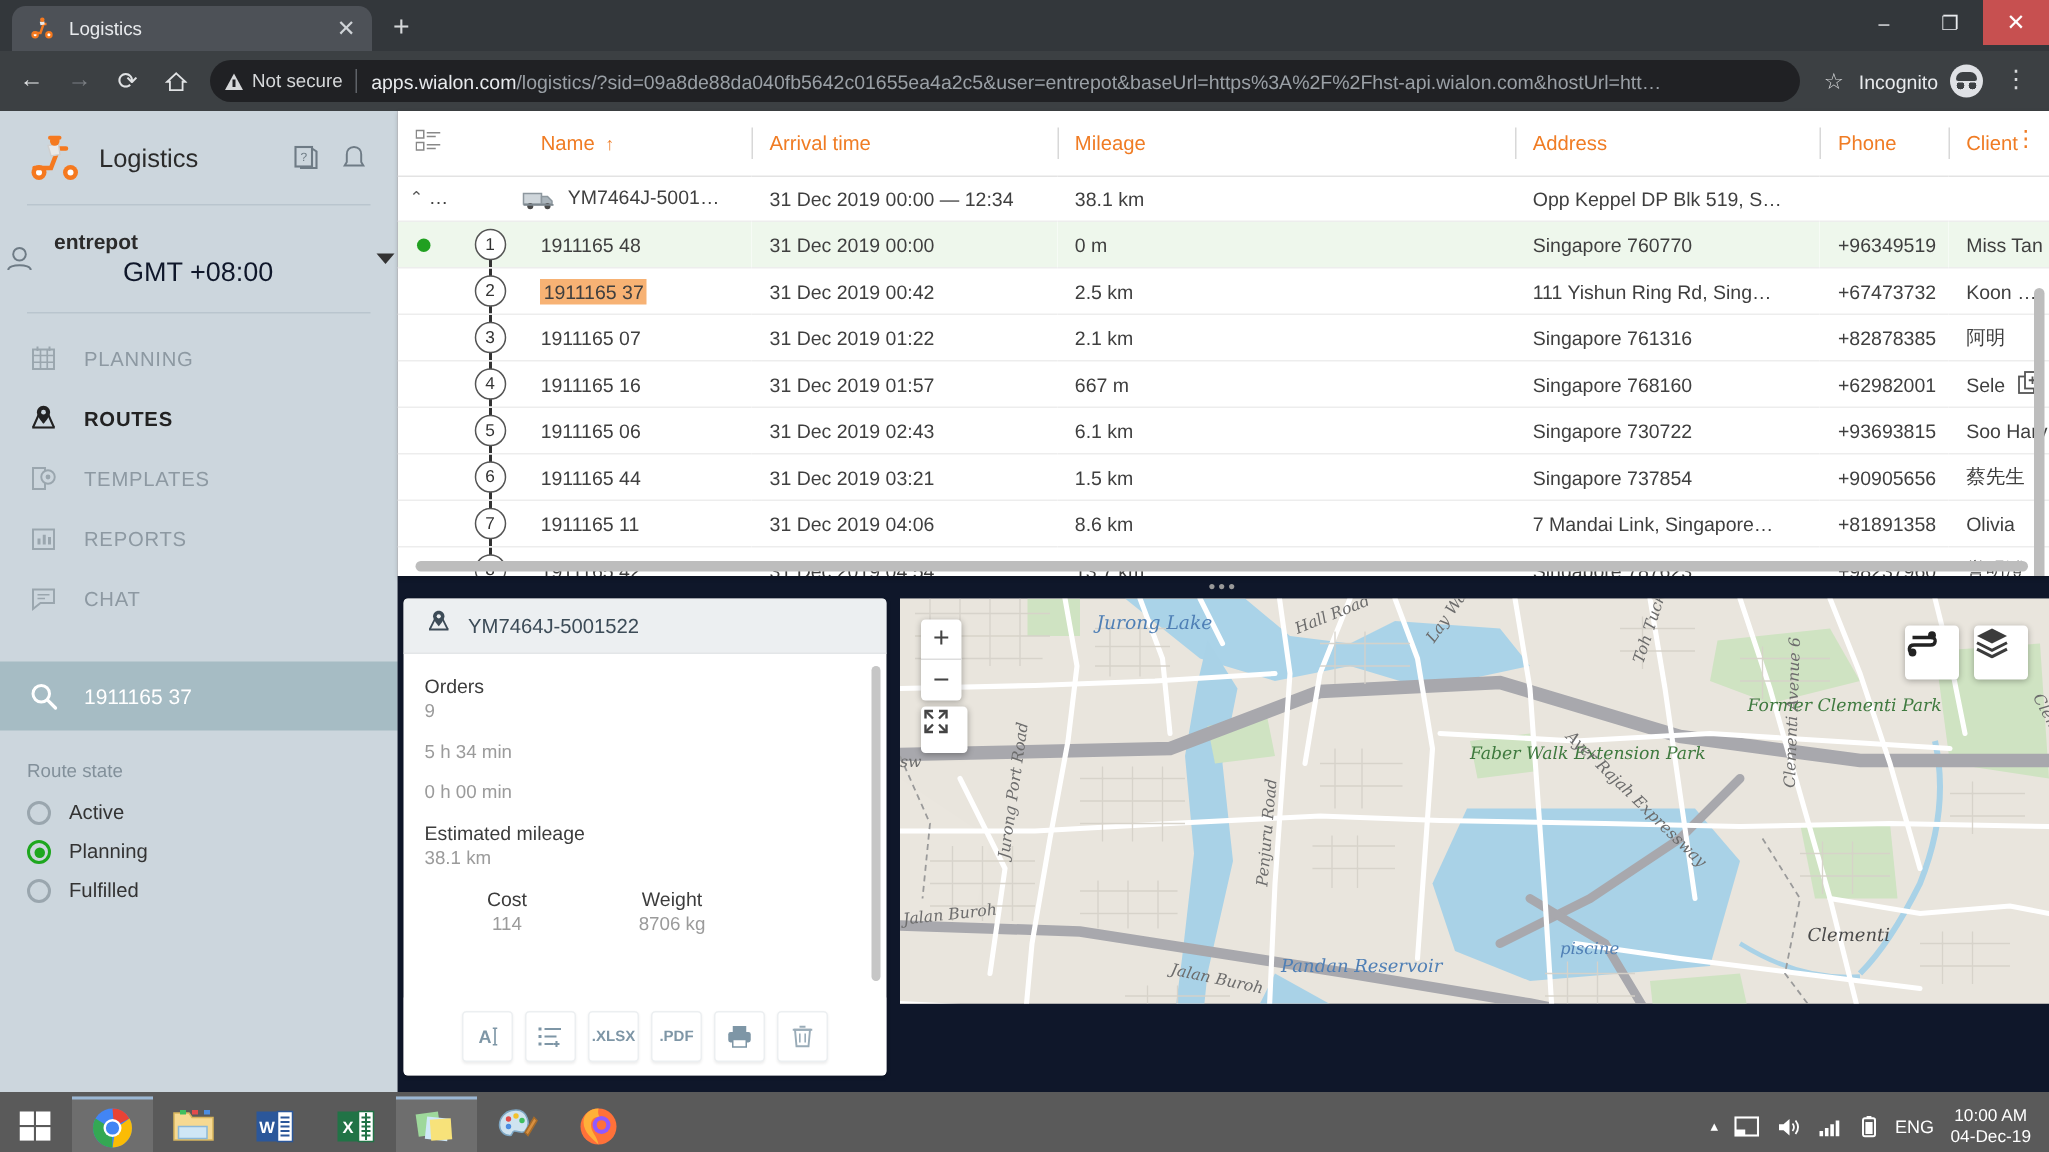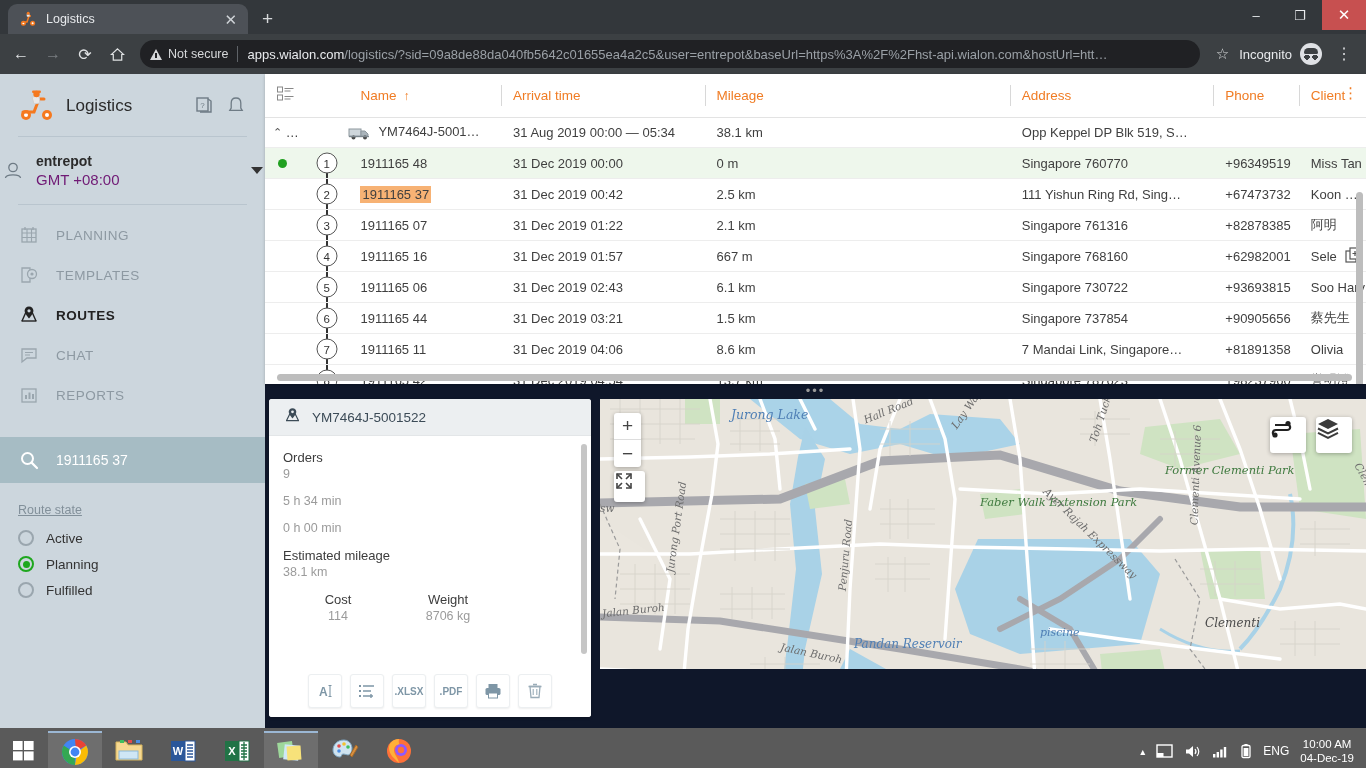--- a/index.html
+++ b/index.html
@@ -68,33 +68,33 @@
   
   .sidebar { width: 265px; background: #ccd6dd; display: flex; flex-direction: column; }
   .sb-brand { display:flex; align-items:center; padding: 16px 18px 10px 18px; gap: 10px;}
   .scooter { width: 38px; height: 32px; position: relative; flex:0 0 38px;}
   .sb-brandname { font-size: 17px; color:#2b2b2b; flex:1; }
   .sb-ico { width:22px;height:22px; color:#6e7b85; }
   .sb-sep { height:1px; background:#b9c5ce; margin: 4px 18px; }
   .sb-user { display:flex; align-items:center; padding: 12px 2px; gap:12px;}
   .sb-user-txt { flex:1; }
   .sb-user-name { font-size:14px; font-weight:bold; color:#2b2b2b; }
-  .sb-user-tz { font-size:15px; color:#701a75; margin-top:2px;}
+  .sb-user-tz { font-size:18px; color:#0f172a; margin-top:2px;margin-left:46px;}
   .caret { width:0;height:0;border-left:6px solid transparent;border-right:6px solid transparent;border-top:7px solid #333; }
   .sb-nav { padding-top:6px; }
   .sb-item { display:flex; align-items:center; gap:16px; padding: 9px 18px; cursor:pointer; }
   .sb-item .lbl { font-size:13.5px; letter-spacing:.5px; color:#8d99a2; }
   .sb-item.active .lbl { color:#222; font-weight:bold; }
   .sb-item .ic { width:22px;height:22px;flex:0 0 22px;color:#9aa6ae;}
   .sb-item.active .ic { color:#222; }
   .sb-search { margin-top: 22px; background:#a6bcc4; display:flex; align-items:center; gap:16px; padding: 12px 18px; }
   .sb-search .q { color:#fff; font-size:14px; }
   .sb-filters { padding: 20px 18px 0 18px; }
-  .sb-filters-title { font-size:12.5px; color:#82909a; margin-bottom:8px;text-decoration:underline;}
-  .radio-row { display:flex; align-items:center; gap:12px; padding: 5px 0; cursor:pointer;}
+  .sb-filters-title { font-size:12.5px; color:#82909a; margin-bottom:8px;}
+  .radio-row { display:flex; align-items:flex-start; gap:12px; padding: 5px 0; cursor:pointer;}
   .radio { width:16px;height:16px;border-radius:50%;border:2px solid #9aa6ae; background:#ccd6dd; position:relative;}
   .radio.on { border-color:#1ea71e; }
   .radio.on:after { content:""; position:absolute; inset:2.5px; border-radius:50%; background:#1ea71e;}
   .radio-lbl { font-size:13.5px; color:#333; }
 
   
   .content { flex: 1; position: relative; background:#0f172a; }
 
   
   .table-card { position:absolute; left:0; top:0; right:0; height: 310px; background:#fff;
@@ -288,60 +288,60 @@
       <div class="sb-item">
         <span class="ic">
           <svg width="22" height="22" viewBox="0 0 22 22">
               <rect x="4" y="5" width="14" height="13" fill="none" stroke="currentColor" stroke-width="1.3"></rect>
               <path d="M4 9 h14 M9 5 v13 M13.5 5 v13 M4 13.5 h14" stroke="currentColor" stroke-width="1.1"></path>
               <path d="M7 3 v3 M15 3 v3" stroke="currentColor" stroke-width="1.3"></path>
             </svg>
         </span>
         <span class="lbl">PLANNING</span>
       </div>
-      <div class="sb-item">
-        <span class="ic">
-          <svg width="22" height="22" viewBox="0 0 22 22">
-              <path d="M4 4 h8 v14 h-8 z" fill="none" stroke="currentColor" stroke-width="1.3"></path>
-              <circle cx="14" cy="10" r="4.5" fill="#ccd6dd" stroke="currentColor" stroke-width="1.3"></circle>
-              <circle cx="14" cy="10" r="1.6" fill="currentColor"></circle>
-            </svg>
-        </span>
-        <span class="lbl">TEMPLATES</span>
-      </div>
       <div class="sb-item active">
         <span class="ic">
           <svg width="22" height="22" viewBox="0 0 22 22">
               <path d="M4 17 L8 8 M18 17 L14 8" stroke="currentColor" stroke-width="1.4" fill="none"></path>
               <path d="M3.5 17 h15" stroke="currentColor" stroke-width="1.4"></path>
               <path d="M11 2.5 C8.4 2.5 6.6 4.5 6.6 6.8 C6.6 9.8 11 14.5 11 14.5 C11 14.5 15.4 9.8 15.4 6.8 C15.4 4.5 13.6 2.5 11 2.5 Z" fill="currentColor"></path>
               <circle cx="11" cy="6.8" r="1.6" fill="#ccd6dd"></circle>
             </svg>
         </span>
         <span class="lbl">ROUTES</span>
       </div>
       <div class="sb-item">
         <span class="ic">
           <svg width="22" height="22" viewBox="0 0 22 22">
-              <path d="M4 5 h14 v9 h-9 l-5 4 z" fill="none" stroke="currentColor" stroke-width="1.3"></path>
-              <path d="M7 8.5 h8 M7 11 h5" stroke="currentColor" stroke-width="1.1"></path>
+              <path d="M4 4 h8 v14 h-8 z" fill="none" stroke="currentColor" stroke-width="1.3"></path>
+              <circle cx="14" cy="10" r="4.5" fill="#ccd6dd" stroke="currentColor" stroke-width="1.3"></circle>
+              <circle cx="14" cy="10" r="1.6" fill="currentColor"></circle>
             </svg>
         </span>
-        <span class="lbl">CHAT</span>
+        <span class="lbl">TEMPLATES</span>
       </div>
       <div class="sb-item">
         <span class="ic">
           <svg width="22" height="22" viewBox="0 0 22 22">
               <rect x="4" y="5" width="14" height="13" fill="none" stroke="currentColor" stroke-width="1.3"></rect>
               <rect x="7" y="11" width="2" height="4" fill="currentColor"></rect>
               <rect x="10.5" y="8.5" width="2" height="6.5" fill="currentColor"></rect>
               <rect x="14" y="10" width="2" height="5" fill="currentColor"></rect>
             </svg>
         </span>
         <span class="lbl">REPORTS</span>
+      </div>
+      <div class="sb-item">
+        <span class="ic">
+          <svg width="22" height="22" viewBox="0 0 22 22">
+              <path d="M4 5 h14 v9 h-9 l-5 4 z" fill="none" stroke="currentColor" stroke-width="1.3"></path>
+              <path d="M7 8.5 h8 M7 11 h5" stroke="currentColor" stroke-width="1.1"></path>
+            </svg>
+        </span>
+        <span class="lbl">CHAT</span>
       </div>
     </div>
 
     <div class="sb-search">
       <span class="ic" style="width:22px;height:22px;display:inline-block;color:#fff;">
         <svg width="22" height="22" viewBox="0 0 22 22">
             <circle cx="9.5" cy="9.5" r="5.5" fill="none" stroke="#fff" stroke-width="2"></circle>
             <path d="M13.6 13.6 L19 19" stroke="#fff" stroke-width="2.2" stroke-linecap="round"></path>
           </svg>
       </span>
@@ -402,21 +402,21 @@
               <span class="truck">
                 <svg width="24" height="16" viewBox="0 0 24 16">
                     <rect x="1" y="4" width="12" height="7" fill="#cfd6db" stroke="#8d979e"></rect>
                     <path d="M13 6 h4 l3 3 v2 h-7 z" fill="#aab4bb" stroke="#8d979e"></path>
                     <circle cx="5.5" cy="12.5" r="2" fill="#4a4a4a"></circle>
                     <circle cx="17" cy="12.5" r="2" fill="#4a4a4a"></circle>
                     <rect x="1" y="11" width="20" height="1.2" fill="#7d878e"></rect>
                   </svg>
               </span><span>YM7464J-5001…</span>
             </td>
-            <td class="col-arr">31 Aug 2019 00:00 — 05:34</td>
+            <td class="col-arr">31 Dec 2019 00:00 — 12:34</td>
             <td class="col-mil">38.1 km</td>
             <td class="col-addr">Opp Keppel DP Blk 519, S…</td>
             <td class="col-phone"></td>
             <td class="col-client"></td>
           </tr>
 
           <tr class="sel">
             <td class="col-chk" style="padding-left:0;"><span class="greendot"></span></td>
             <td class="col-seq" style="padding:0;">
               <div class="seq-wrap">

